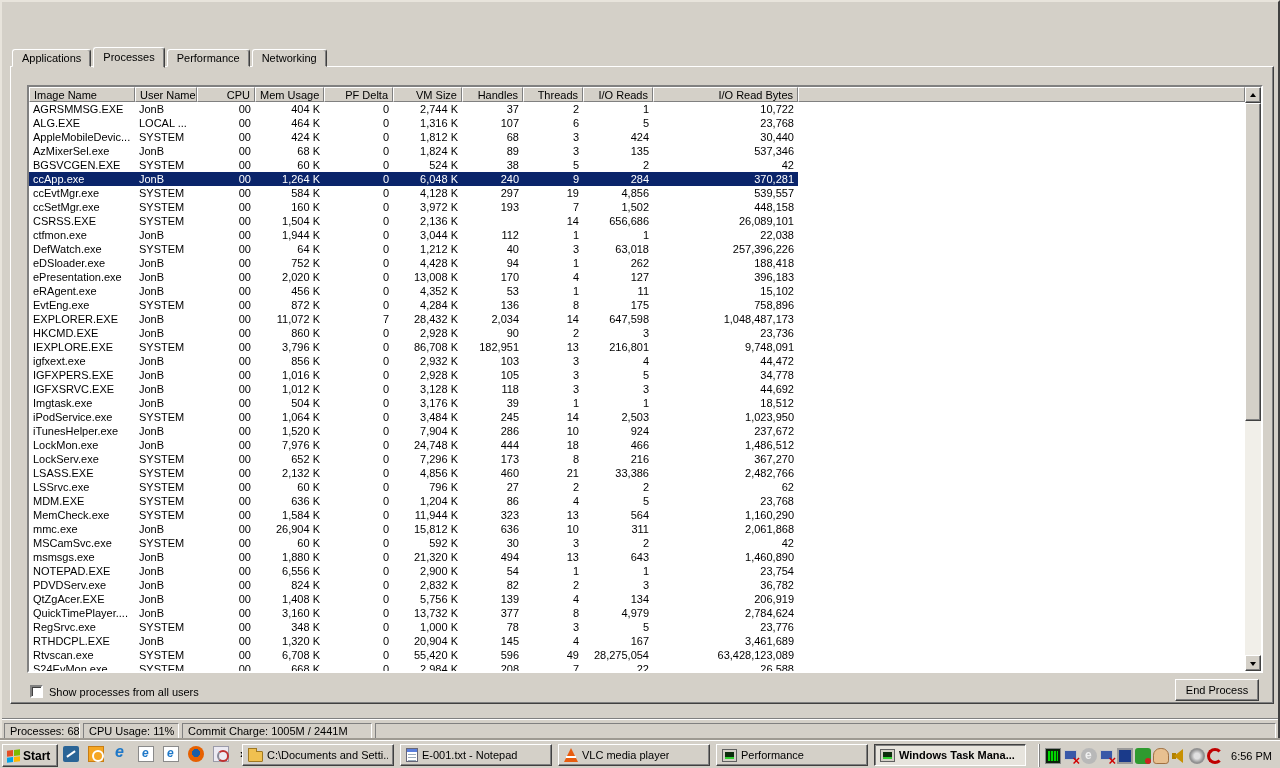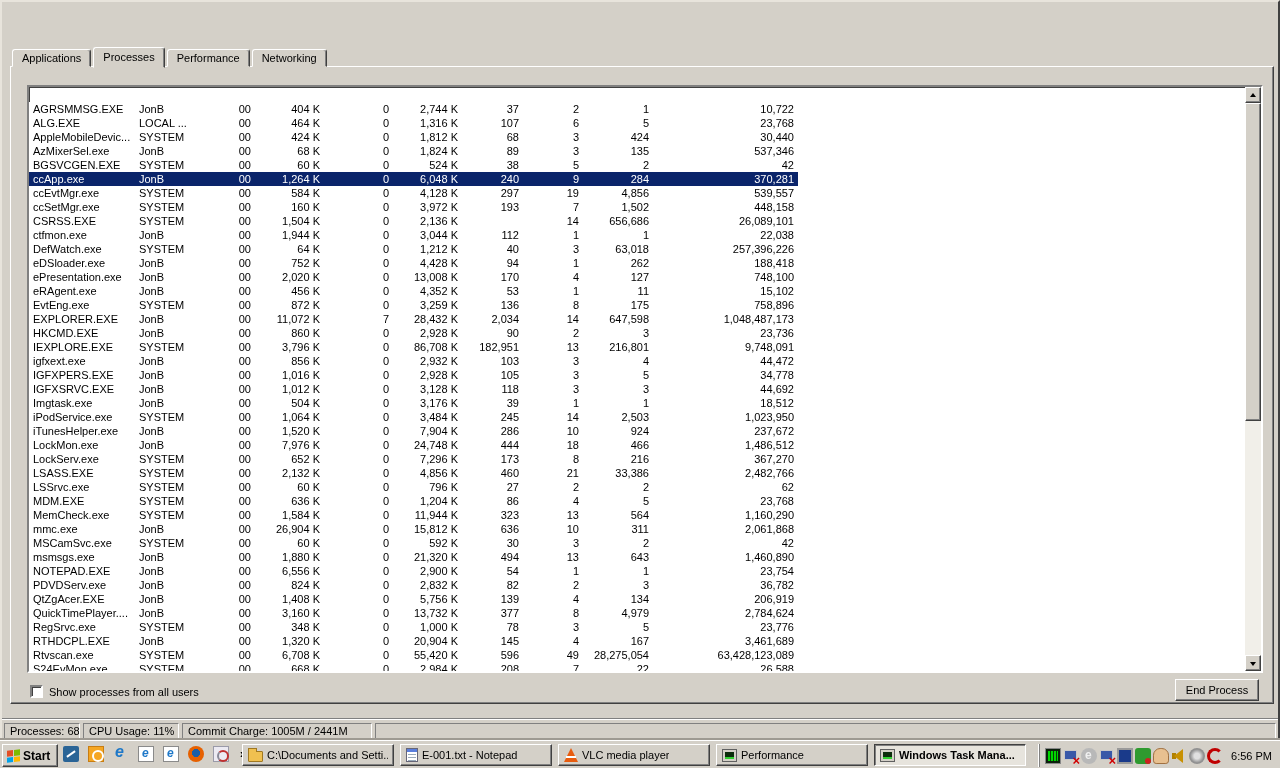--- a/index.html
+++ b/index.html
@@ -144,20 +144,33 @@
 
     <div class="tabs" id="tabs">
         <div class="tab">Applications</div>
         <div class="tab active">Processes</div>
         <div class="tab">Performance</div>
         <div class="tab">Networking</div>
       </div>
 
     <div class="tabpage">
       <div class="listview">
+        <div class="lv-header" id="lvheader">
+            <span class="hcell" style="width: 106px;">Image Name</span>
+            <span class="hcell" style="width: 62px;">User Name</span>
+            <span class="hcell num" style="width: 58px;">CPU</span>
+            <span class="hcell num" style="width: 69px;">Mem Usage</span>
+            <span class="hcell num" style="width: 69px;">PF Delta</span>
+            <span class="hcell num" style="width: 69px;">VM Size</span>
+            <span class="hcell num" style="width: 61px;">Handles</span>
+            <span class="hcell num" style="width: 60px;">Threads</span>
+            <span class="hcell num" style="width: 70px;">I/O Reads</span>
+            <span class="hcell num" style="width: 145px;">I/O Read Bytes</span>
+            <span class="hcell hfill"></span>
+          </div>
         <div class="lv-body" id="lvbody">
             <div class="lv-row">
               <span class="cell" style="width: 106px;">AGRSMMSG.EXE</span>
               <span class="cell" style="width: 62px;">JonB</span>
               <span class="cell num" style="width: 58px;">00</span>
               <span class="cell num" style="width: 69px;">404 K</span>
               <span class="cell num" style="width: 69px;">0</span>
               <span class="cell num" style="width: 69px;">2,744 K</span>
               <span class="cell num" style="width: 61px;">37</span>
               <span class="cell num" style="width: 60px;">2</span>
@@ -299,41 +312,41 @@
             <div class="lv-row">
               <span class="cell" style="width: 106px;">ePresentation.exe</span>
               <span class="cell" style="width: 62px;">JonB</span>
               <span class="cell num" style="width: 58px;">00</span>
               <span class="cell num" style="width: 69px;">2,020 K</span>
               <span class="cell num" style="width: 69px;">0</span>
               <span class="cell num" style="width: 69px;">13,008 K</span>
               <span class="cell num" style="width: 61px;">170</span>
               <span class="cell num" style="width: 60px;">4</span>
               <span class="cell num" style="width: 70px;">127</span>
-              <span class="cell num" style="width: 145px;">748,100</span>
+              <span class="cell num" style="width: 145px;">396,183</span>
             </div>
             <div class="lv-row">
               <span class="cell" style="width: 106px;">eRAgent.exe</span>
               <span class="cell" style="width: 62px;">JonB</span>
               <span class="cell num" style="width: 58px;">00</span>
               <span class="cell num" style="width: 69px;">456 K</span>
               <span class="cell num" style="width: 69px;">0</span>
               <span class="cell num" style="width: 69px;">4,352 K</span>
               <span class="cell num" style="width: 61px;">53</span>
               <span class="cell num" style="width: 60px;">1</span>
               <span class="cell num" style="width: 70px;">11</span>
               <span class="cell num" style="width: 145px;">15,102</span>
             </div>
             <div class="lv-row">
               <span class="cell" style="width: 106px;">EvtEng.exe</span>
               <span class="cell" style="width: 62px;">SYSTEM</span>
               <span class="cell num" style="width: 58px;">00</span>
               <span class="cell num" style="width: 69px;">872 K</span>
               <span class="cell num" style="width: 69px;">0</span>
-              <span class="cell num" style="width: 69px;">3,259 K</span>
+              <span class="cell num" style="width: 69px;">4,284 K</span>
               <span class="cell num" style="width: 61px;">136</span>
               <span class="cell num" style="width: 60px;">8</span>
               <span class="cell num" style="width: 70px;">175</span>
               <span class="cell num" style="width: 145px;">758,896</span>
             </div>
             <div class="lv-row">
               <span class="cell" style="width: 106px;">EXPLORER.EXE</span>
               <span class="cell" style="width: 62px;">JonB</span>
               <span class="cell num" style="width: 58px;">00</span>
               <span class="cell num" style="width: 69px;">11,072 K</span>

